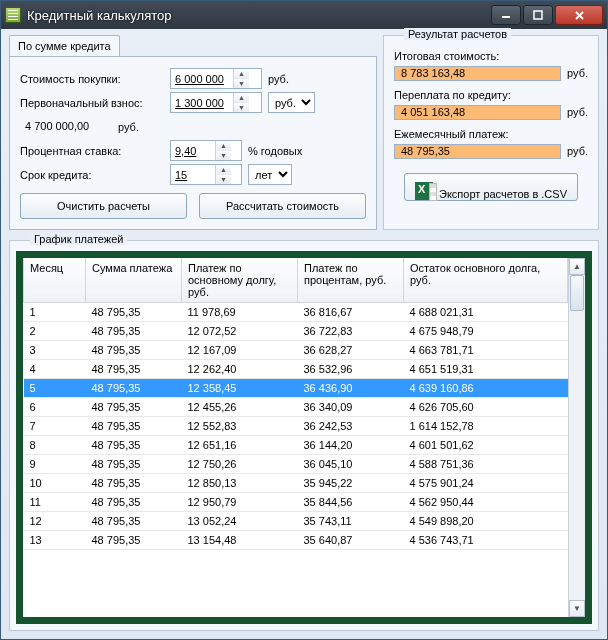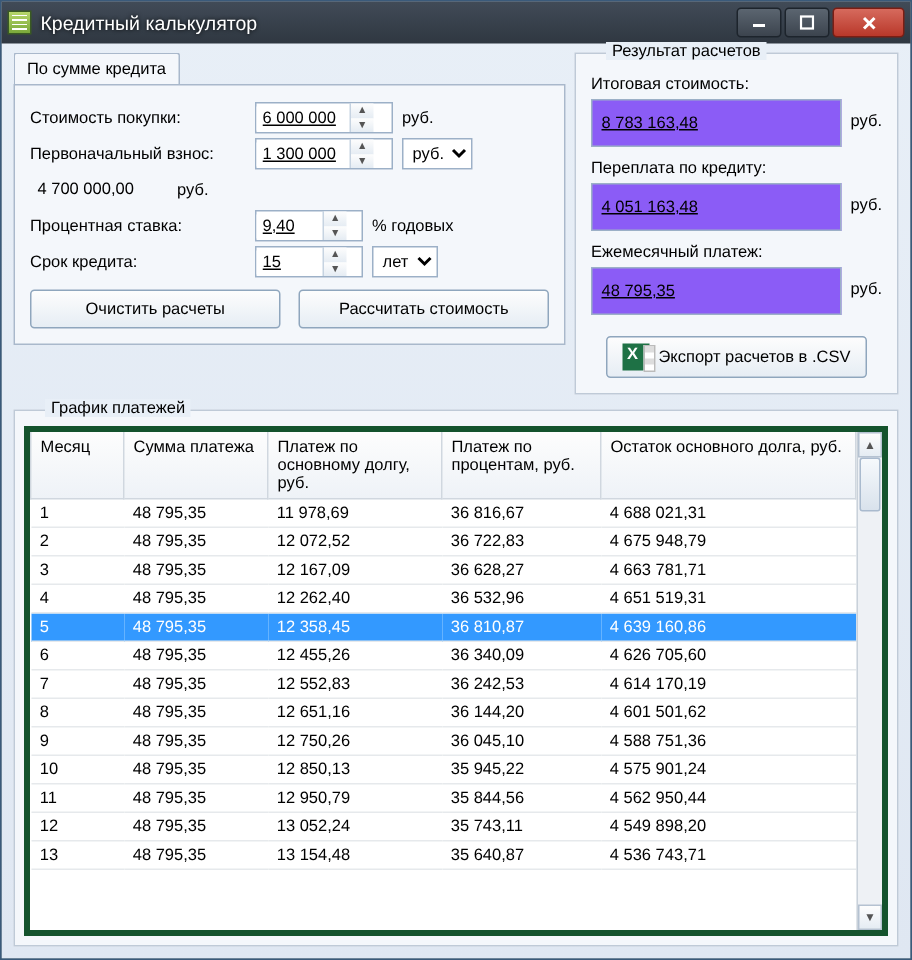--- a/index.html
+++ b/index.html
@@ -94,48 +94,48 @@
     border:1px solid #bfcad7;
     background:#f4f7fb;
     padding:6px 10px 10px 10px;
     position:relative;
   }
   .fieldset-label{
     position:absolute;top:-8px;left:20px;background:#e8eff7;padding:0 4px;font-size:11px;
   }
   .res-lbl{margin-top:8px;}
   .res-box{
-    border:1px solid #9cb0c7;background:#8b5cf6;height:32px;line-height:19px;padding:0 6px;margin-top:2px;
-    display:flex;justify-content:space-between;align-items:center;text-decoration:underline;
+    border:1px solid #9cb0c7;background:#fdba74;height:15px;line-height:19px;padding:0 6px;margin-top:2px;
+    display:flex;justify-content:space-between;align-items:center;
   }
   .res-row{display:flex;align-items:center;gap:6px;margin-top:2px;}
   .res-row .res-box{flex:1;}
   .export-row { margin-top:14px;display:flex;justify-content:center;}
   .export-btn {
     height:28px;padding:0 10px;
     background:linear-gradient(#fdfdfd,#e6edf4);
     border:1px solid #8fa6bd;border-radius:3px;
-    display:flex;align-items:center;gap:6px;font-size:11px;
+    display:flex;align-items:flex-end;gap:6px;font-size:11px;
   }
   .xls-icon{width:18px;height:18px;background:#1e7145;position:relative;display:inline-block;}
   .xls-icon::before{content:"X";position:absolute;color:#fff;font-weight:bold;font-size:11px;left:3px;top:1px;}
   .xls-icon::after{content:"";position:absolute;right:-4px;top:1px;width:6px;height:16px;background:#fff;border:1px solid #bbb;box-shadow:inset 0 4px 0 #ddd,inset 0 8px 0 #fff,inset 0 12px 0 #ddd;}
 
   .schedule {
     flex:1;
     border:1px solid #bfcad7;
     background:#f4f7fb;
     position:relative;
     margin-top:6px;
     padding:10px 6px 6px 6px;
     display:flex;flex-direction:column;
   }
   .table-wrap{
     flex:1;
-    border:4px solid #14532d;
+    border:7px solid #14532d;
     background:#fff;
     display:flex;
     overflow:hidden;
   }
   .table-scroll{flex:1;overflow:hidden;}
   table{width:100%;border-collapse:collapse;font-size:11px;}
   th{
     background:linear-gradient(#fdfdfd,#eef2f7);
     border:1px solid #d0d7df;border-top:none;
     text-align:left;padding:4px 6px;font-weight:normal;
@@ -334,36 +334,36 @@
                   <td>4</td>
                   <td>48 795,35</td>
                   <td>12 262,40</td>
                   <td>36 532,96</td>
                   <td>4 651 519,31</td>
                 </tr>
                 <tr class="sel">
                   <td>5</td>
                   <td>48 795,35</td>
                   <td>12 358,45</td>
-                  <td>36 810,87</td>
+                  <td>36 436,90</td>
                   <td>4 639 160,86</td>
                 </tr>
                 <tr>
                   <td>6</td>
                   <td>48 795,35</td>
                   <td>12 455,26</td>
                   <td>36 340,09</td>
                   <td>4 626 705,60</td>
                 </tr>
                 <tr>
                   <td>7</td>
                   <td>48 795,35</td>
                   <td>12 552,83</td>
                   <td>36 242,53</td>
-                  <td>4 614 170,19</td>
+                  <td>1 614 152,78</td>
                 </tr>
                 <tr>
                   <td>8</td>
                   <td>48 795,35</td>
                   <td>12 651,16</td>
                   <td>36 144,20</td>
                   <td>4 601 501,62</td>
                 </tr>
                 <tr>
                   <td>9</td>

